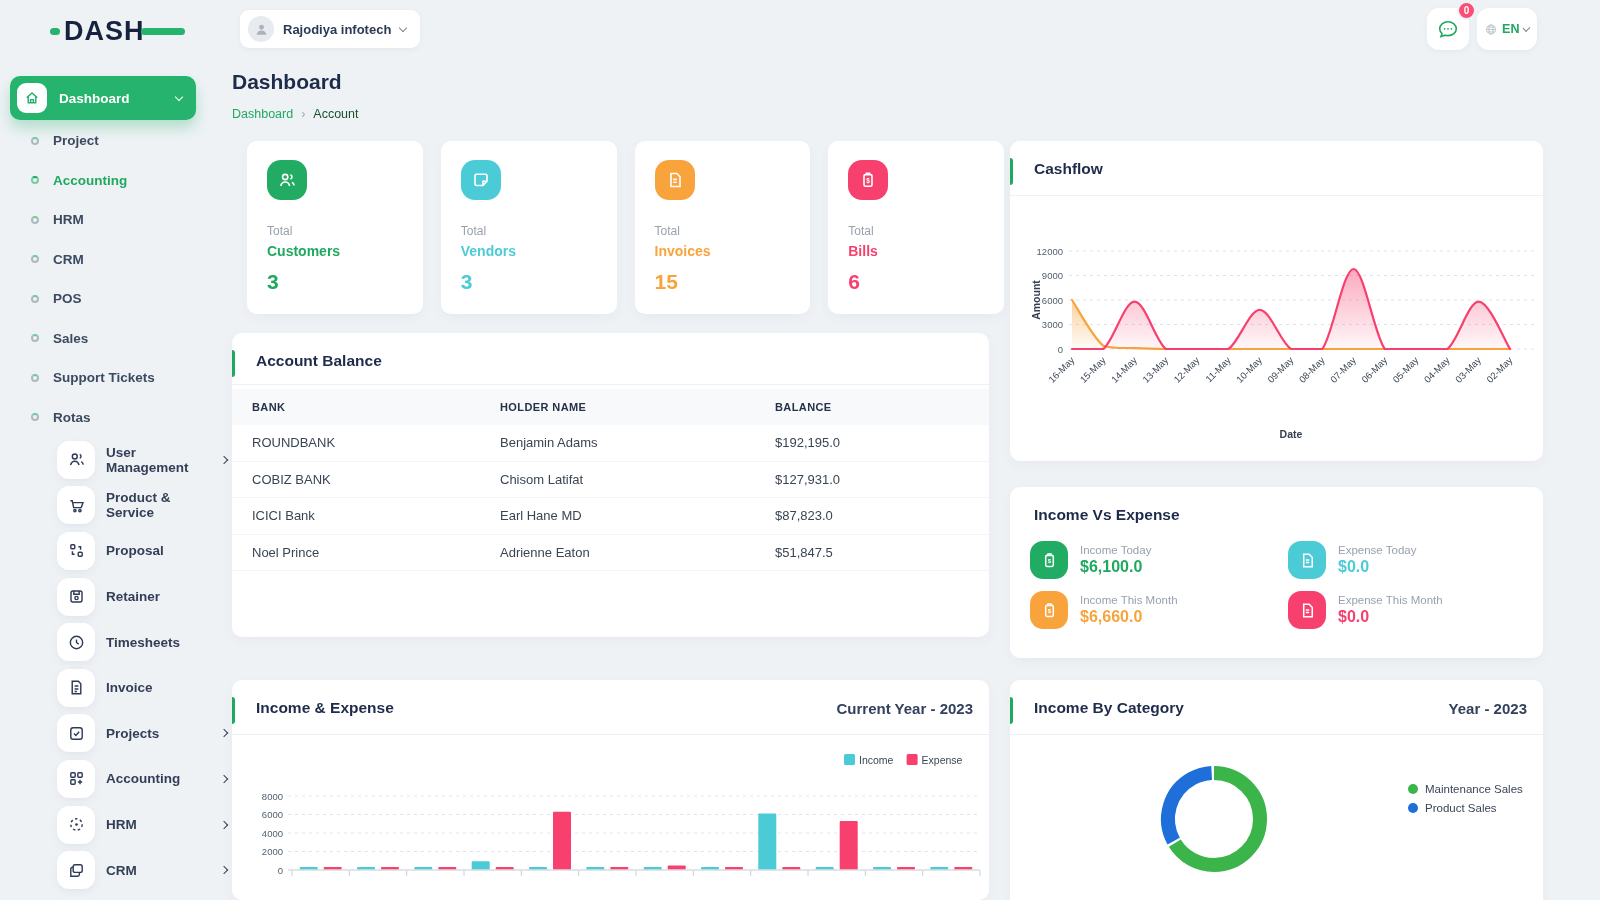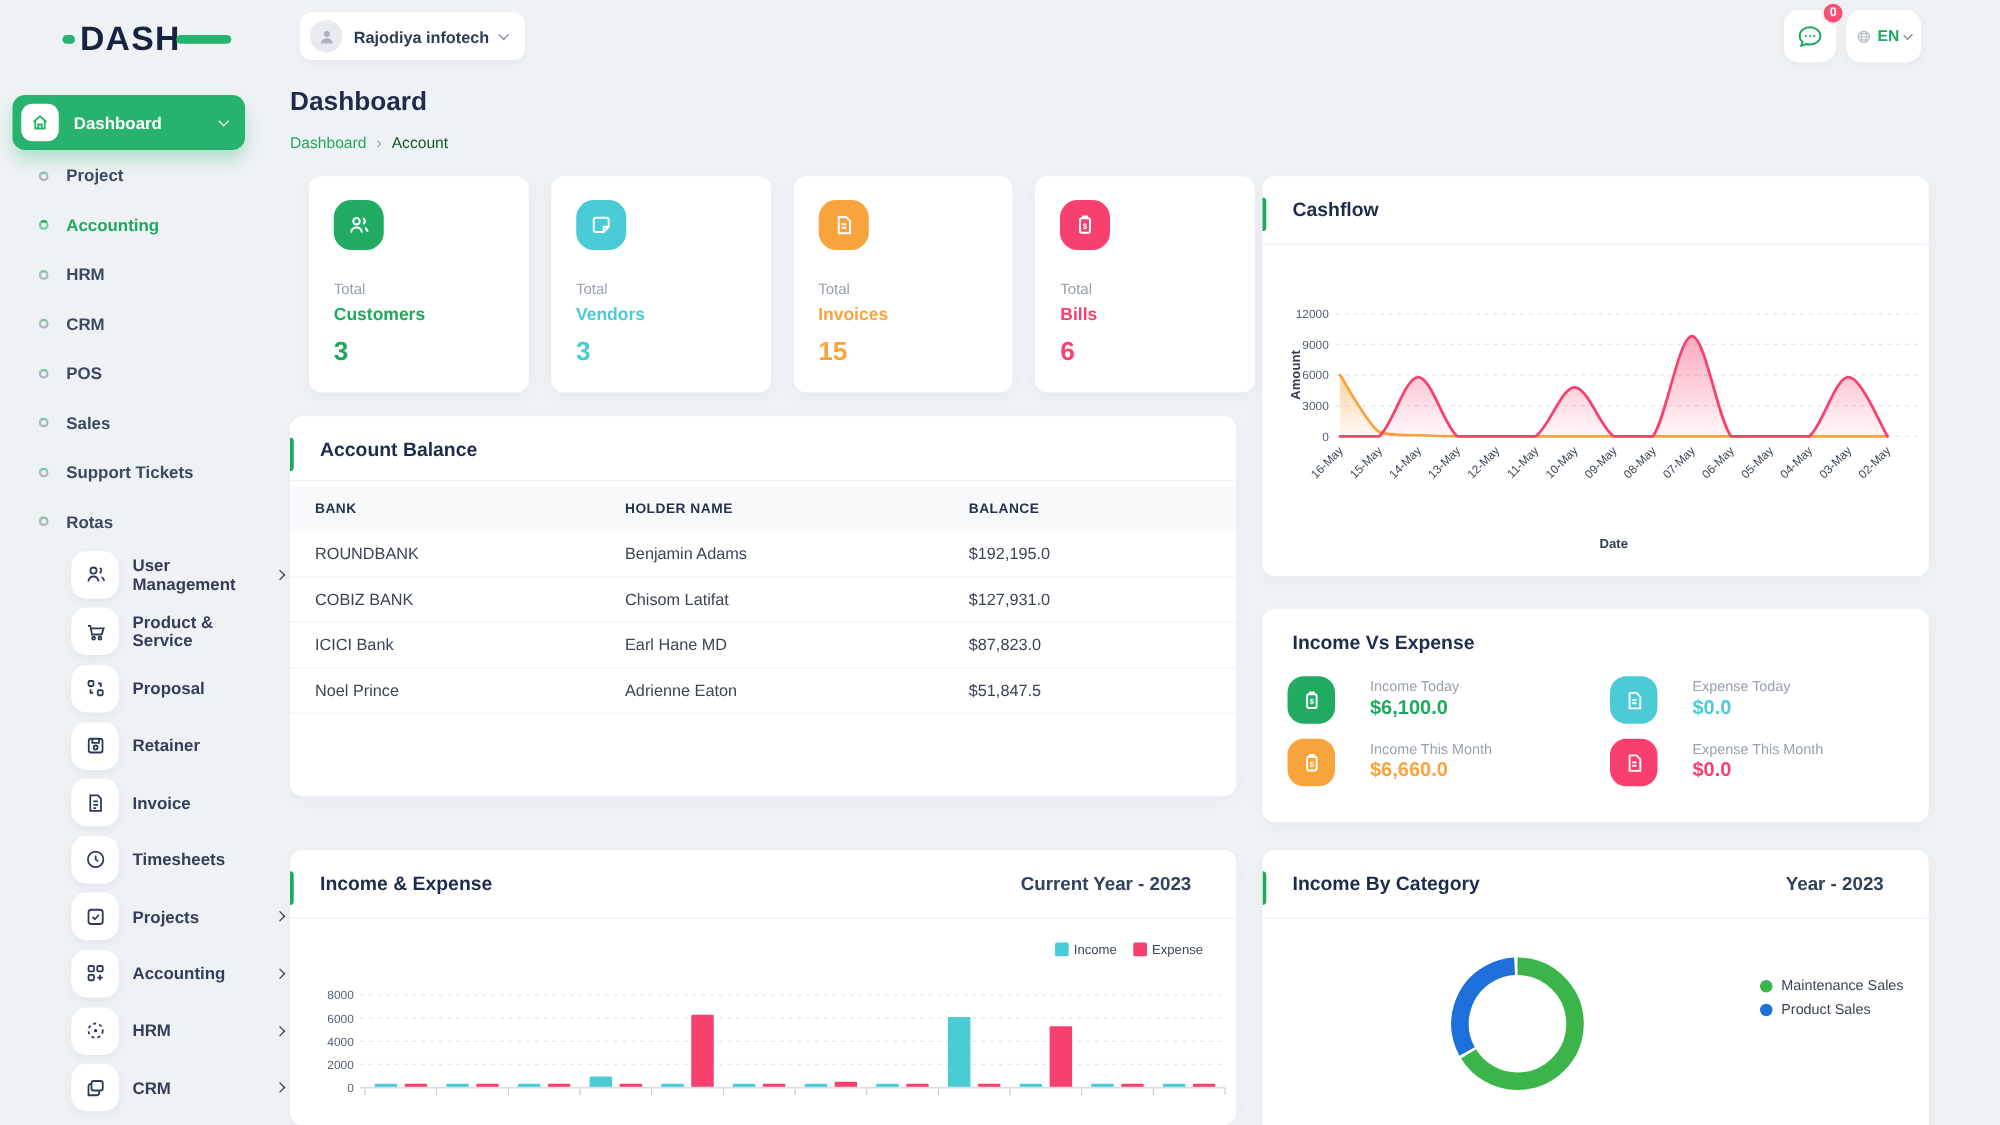--- a/index.html
+++ b/index.html
@@ -55,21 +55,21 @@
   
   .page-title{position:absolute;left:232px;top:70px;font-size:21px;font-weight:700;color:var(--navy);}
   .breadcrumb{position:absolute;left:232px;top:107px;font-size:12.5px;display:flex;gap:8px;align-items:center;}
   .breadcrumb .root{color:var(--green);cursor:pointer;}
   .breadcrumb .sep{color:#9aa4b0;}
   .breadcrumb .cur{color:#14532d;}
 
   
   .panel{position:absolute;background:#fff;border-radius:10px;box-shadow:0 4px 12px rgba(20,35,70,.04);}
   .accent{position:absolute;left:0;top:17px;width:3px;height:27px;background:var(--green);border-radius:0 3px 3px 0;}
-  .panel-head{display:flex;align-items:flex-start;justify-content:space-between;padding:19px 36px 17px 24px;border-bottom:1px solid var(--panel-border);}
+  .panel-head{display:flex;align-items:center;justify-content:space-between;padding:19px 16px 17px 24px;border-bottom:1px solid var(--panel-border);}
   .panel-head.no-line{border-bottom:none;}
   .panel-title{font-size:15.5px;font-weight:700;color:var(--navy);}
   .panel-period{font-size:15px;font-weight:600;color:#33415c;}
 
   
   .stats{position:absolute;left:247px;top:141px;width:757px;display:flex;gap:18px;}
   .stat-card{flex:1;height:173px;background:#fff;border-radius:10px;box-shadow:0 4px 12px rgba(20,35,70,.04);padding:19px 20px;}
   .squircle{width:40px;height:40px;border-radius:14px;display:flex;align-items:center;justify-content:center;}
   .stat-top{margin-top:24px;font-size:12px;color:var(--muted);}
   .stat-label{margin-top:5px;font-size:14px;font-weight:700;}
@@ -86,21 +86,21 @@
     font-size:13px;color:#3a4553;border-bottom:1px solid #f1f3f6;}
   .ab-header{background:#f8f9fb;height:36px;font-size:11px;font-weight:700;color:#26324a;letter-spacing:.4px;border-bottom:none;}
 
   
   .cf-panel{left:1010px;top:141px;width:533px;height:320px;}
   .cf-svg{position:absolute;left:0;top:60px;}
 
   
   .ive-panel{left:1010px;top:487px;width:533px;height:171px;}
   .ive-grid{position:absolute;left:20px;top:54px;width:493px;display:grid;grid-template-columns:258px 1fr;row-gap:12px;}
-  .ive-item{display:flex;align-items:center;gap:28px;}
+  .ive-item{display:flex;align-items:center;gap:12px;}
   .ive-item .squircle{width:38px;height:38px;border-radius:13px;}
   .ive-label{font-size:11.5px;color:var(--muted);}
   .ive-value{font-size:16px;font-weight:700;margin-top:2px;}
 
   
   .ie-panel{left:232px;top:680px;width:757px;height:220px;overflow:hidden;}
   .ie-svg{position:absolute;left:0;top:58px;}
 
   
   .ibc-panel{left:1010px;top:680px;width:533px;height:256px;overflow:hidden;}
@@ -238,34 +238,34 @@
             <rect x="4.2" y="4.2" width="11.6" height="11.6" rx="2"></rect>
             <path d="M7.2 4.2v3.4h5.6V4.2"></path>
             <circle cx="10" cy="11.6" r="1.7"></circle>
           </svg>
         </span>
       <span class="lbl">Retainer</span>
     </div>
     <div class="menu-item">
       <span class="icon-box">
           <svg width="19" height="19" viewBox="0 0 20 20" fill="none" stroke="#2e3a56" stroke-width="1.5">
+            <circle cx="10" cy="10" r="6.5"></circle>
+            <path d="M10 6.8V10l2.3 1.7"></path>
+          </svg>
+        </span>
+      <span class="lbl">Timesheets</span>
+    </div>
+    <div class="menu-item">
+      <span class="icon-box">
+          <svg width="19" height="19" viewBox="0 0 20 20" fill="none" stroke="#2e3a56" stroke-width="1.5">
             <path d="M5.5 3.5h6.5l2.5 2.7v10.3h-9z"></path>
             <path d="M8 8.5h4M8 11.5h4M8 14.2h2.4"></path>
           </svg>
         </span>
       <span class="lbl">Invoice</span>
-    </div>
-    <div class="menu-item">
-      <span class="icon-box">
-          <svg width="19" height="19" viewBox="0 0 20 20" fill="none" stroke="#2e3a56" stroke-width="1.5">
-            <circle cx="10" cy="10" r="6.5"></circle>
-            <path d="M10 6.8V10l2.3 1.7"></path>
-          </svg>
-        </span>
-      <span class="lbl">Timesheets</span>
     </div>
     <div class="menu-item">
       <span class="icon-box">
           <svg width="19" height="19" viewBox="0 0 20 20" fill="none" stroke="#2e3a56" stroke-width="1.5">
             <rect x="4" y="4" width="12" height="12" rx="2.4"></rect>
             <path d="M7.4 10.1l1.9 1.9 3.5-3.8"></path>
           </svg>
         </span>
       <span class="lbl">Projects</span>
         <span class="chev right"></span>

